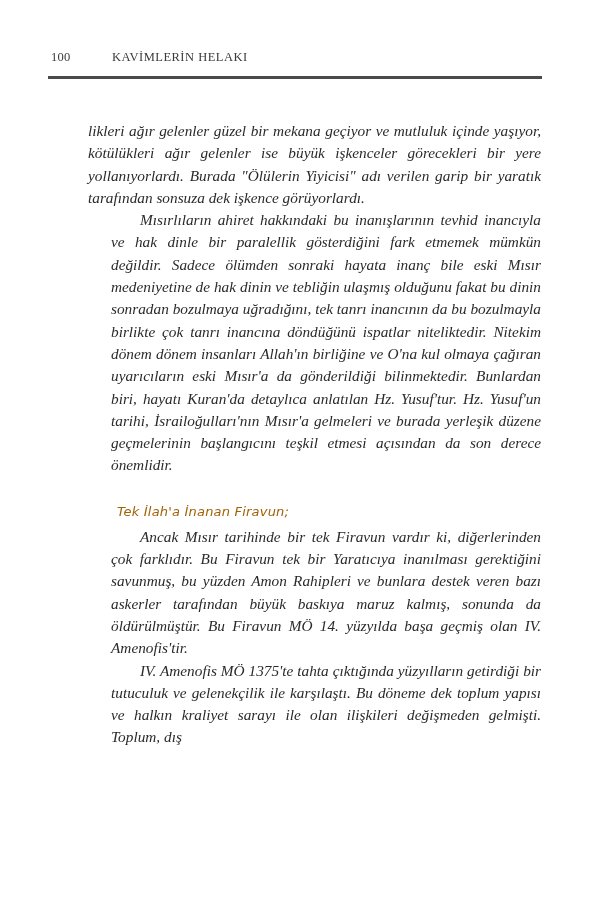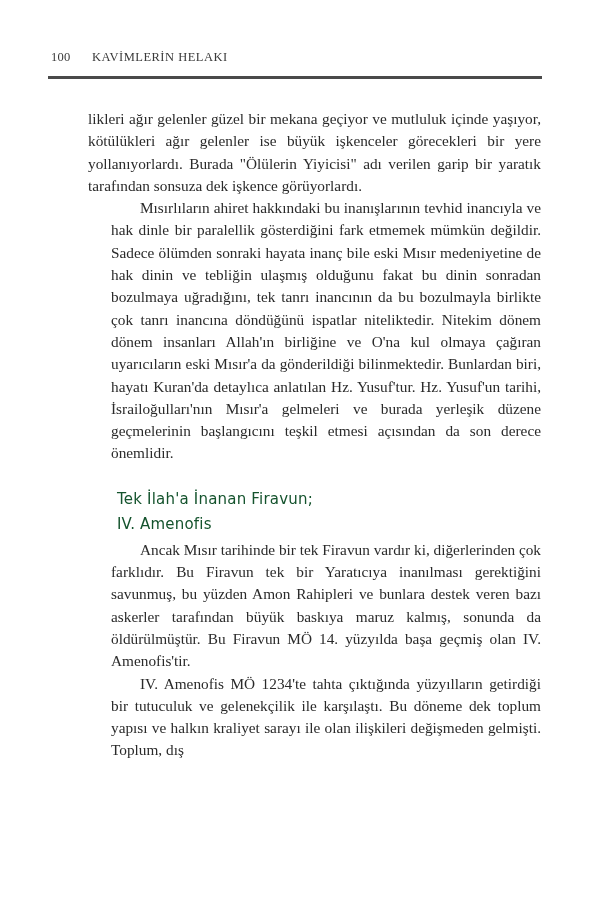--- a/index.html
+++ b/index.html
@@ -4,55 +4,55 @@
 <style>
   html, body { margin: 0; padding: 0; background: #ffffff; }
   body { width: 616px; height: 912px; position: relative; overflow: hidden; }
   .page { position: absolute; left: 0; top: 0; width: 616px; height: 912px; background: #fff; }
   .running-head {
     position: absolute; left: 0; top: 50px; width: 616px; height: 20px;
     font-family: "Liberation Serif", "DejaVu Serif", serif;
     color: #3a3a3a; font-size: 12.5px;
   }
   .page-number { position: absolute; left: 51px; top: 0; letter-spacing: 0.2px; }
-  .book-title { position: absolute; left: 92px; top: 0; letter-spacing: 0.5px; }
+  .book-title { position: absolute; left: 112px; top: 0; letter-spacing: 0.5px; }
   .head-rule {
     position: absolute; left: 48px; top: 76px; width: 494px; height: 3px;
     background: #4a4a4a;
   }
   .body-text {
-    position: absolute; left: 88px; top: 108px; width: 453px;
+    position: absolute; left: 88px; top: 120px; width: 453px;
     font-family: "Liberation Serif", "DejaVu Serif", serif;
     font-size: 15.3px; line-height: 22.3px; color: #2a2a2a;
     text-align: justify;
+    font-style: italic;
   }
   .body-text p { margin: 0; text-indent: 0; }
   .body-text p.indent { text-indent: 29px; margin-left: 23px; }
   .section-heading {
     font-family: "DejaVu Sans", "Liberation Sans", sans-serif;
-    font-size: 15px; line-height: 25px; color: #14532d;
+    font-size: 13px; line-height: 25px; color: #a16207;
     margin: 22px 0 2px 29px; font-weight: normal; letter-spacing: 0.2px;
   }
   .section-heading span { display: block; }
 </style>
 </head>
 <body>
 
 <div class="page">
   <div class="running-head">
     <span class="page-number">100</span>
     <span class="book-title">KAVİMLERİN HELAKI</span>
   </div>
   <div class="head-rule"></div>
 
   <div class="body-text">
     <p>likleri ağır gelenler güzel bir mekana geçiyor ve mutluluk içinde yaşıyor, kötülükleri ağır gelenler ise büyük işkenceler görecekleri bir yere yollanıyorlardı. Burada "Ölülerin Yiyicisi" adı verilen garip bir yaratık tarafından sonsuza dek işkence görüyorlardı.</p>
     <p class="indent">Mısırlıların ahiret hakkındaki bu inanışlarının tevhid inancıyla ve hak dinle bir paralellik gösterdiğini fark etmemek mümkün değildir. Sadece ölümden sonraki hayata inanç bile eski Mısır medeniyetine de hak dinin ve tebliğin ulaşmış olduğunu fakat bu dinin sonradan bozulmaya uğradığını, tek tanrı inancının da bu bozulmayla birlikte çok tanrı inancına döndüğünü ispatlar niteliktedir. Nitekim dönem dönem insanları Allah'ın birliğine ve O'na kul olmaya çağıran uyarıcıların eski Mısır'a da gönderildiği bilinmektedir. Bunlardan biri, hayatı Kuran'da detaylıca anlatılan Hz. Yusuf'tur. Hz. Yusuf'un tarihi, İsrailoğulları'nın Mısır'a gelmeleri ve burada yerleşik düzene geçmelerinin başlangıcını teşkil etmesi açısından da son derece önemlidir.</p>
 
     <h2 class="section-heading">
       <span>Tek İlah'a İnanan Firavun;</span>
-      <span>IV. Amenofis</span>
     </h2>
 
     <p class="indent">Ancak Mısır tarihinde bir tek Firavun vardır ki, diğerlerinden çok farklıdır. Bu Firavun tek bir Yaratıcıya inanılması gerektiğini savunmuş, bu yüzden Amon Rahipleri ve bunlara destek veren bazı askerler tarafından büyük baskıya maruz kalmış, sonunda da öldürülmüştür. Bu Firavun MÖ 14. yüzyılda başa geçmiş olan IV. Amenofis'tir.</p>
-    <p class="indent">IV. Amenofis MÖ 1234'te tahta çıktığında yüzyılların getirdiği bir tutuculuk ve gelenekçilik ile karşılaştı. Bu döneme dek toplum yapısı ve halkın kraliyet sarayı ile olan ilişkileri değişmeden gelmişti. Toplum, dış</p>
+    <p class="indent">IV. Amenofis MÖ 1375'te tahta çıktığında yüzyılların getirdiği bir tutuculuk ve gelenekçilik ile karşılaştı. Bu döneme dek toplum yapısı ve halkın kraliyet sarayı ile olan ilişkileri değişmeden gelmişti. Toplum, dış</p>
   </div>
 </div>
 
 </body></html>

